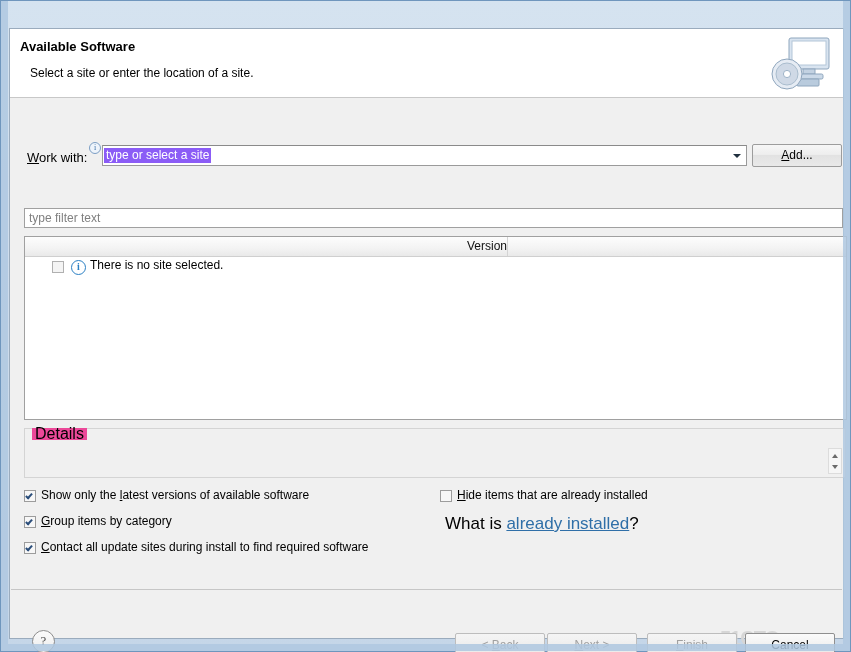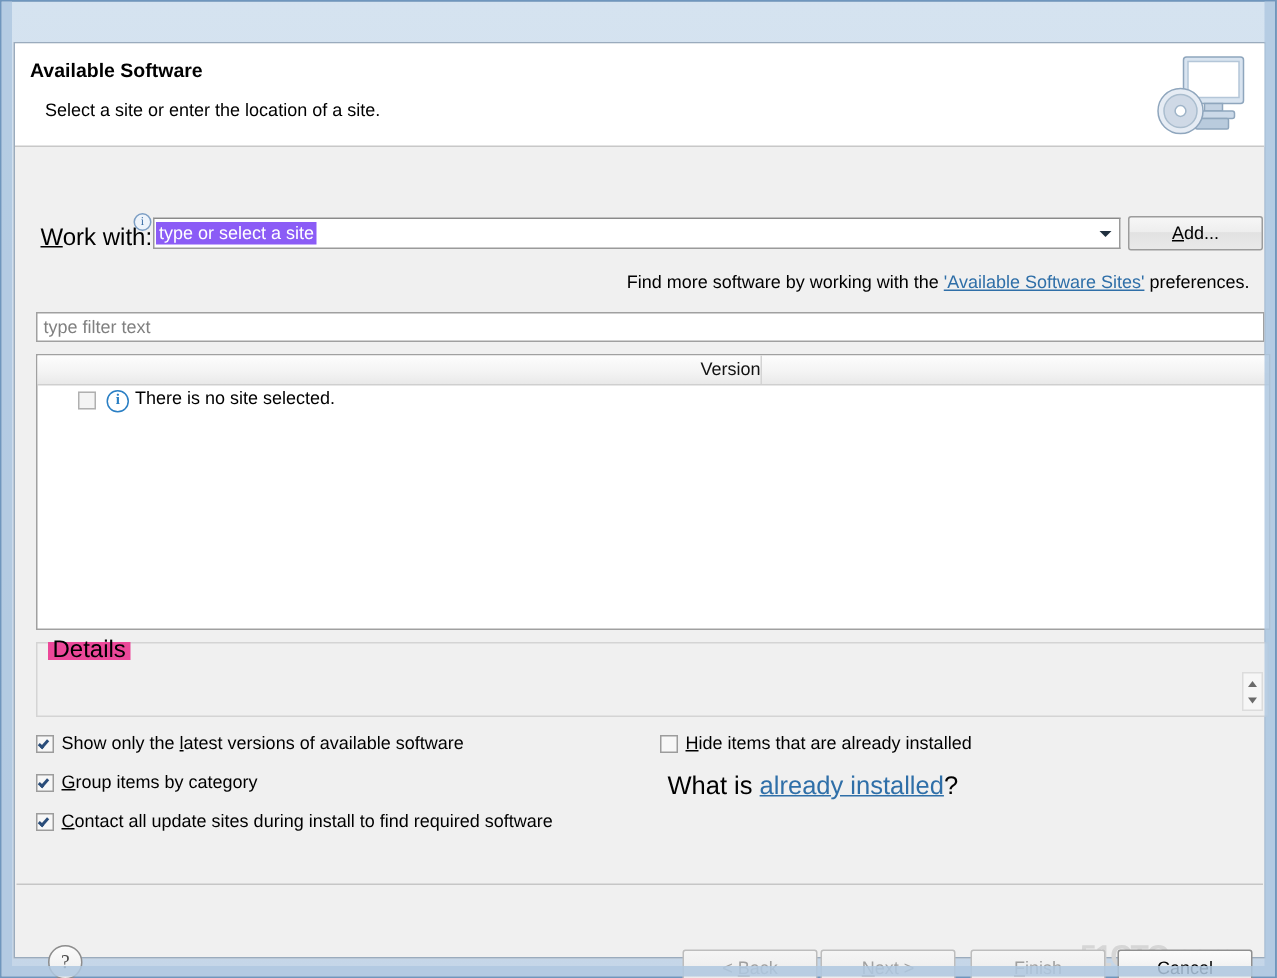--- a/index.html
+++ b/index.html
@@ -135,21 +135,21 @@
   #banner-icon {
     position: absolute;
     right: 8px; top: 3px;
     width: 66px; height: 62px;
   }
 
   
   #workwith-label {
     position: absolute;
     left: 17px; top: 121px;
-    font-size: 16px;
+    font-size: 13px;
   }
   #workwith-label u { text-decoration: underline; }
   #workwith-info {
     position: absolute;
     left: 79px; top: 113px;
     width: 10px; height: 10px;
     border-radius: 50%;
     border: 1px solid #7c9ec4;
     background: #eef4fb;
     color: #3a6ea5;
@@ -494,23 +494,20 @@
     <div id="workwith-label"><u>W</u>ork with:</div>
     <div id="workwith-info">i</div>
 
     <div id="combo">
       <div id="combo-value">type or select a site</div>
       <div id="combo-arrow"></div>
     </div>
 
     <div id="add-btn"><u>A</u>dd...</div>
 
-    <div id="findmore">
-      <span>Find more software by working with the </span><span class="link">'Available Software Sites'</span><span> preferences.</span>
-    </div>
 
     <div id="filter">
       <div id="filter-text">type filter text</div>
     </div>
 
     <div id="table">
       <div id="table-header">
         <div class="th" id="th-version">Version</div>
         <div class="th" id="th-blank"></div>
       </div>

